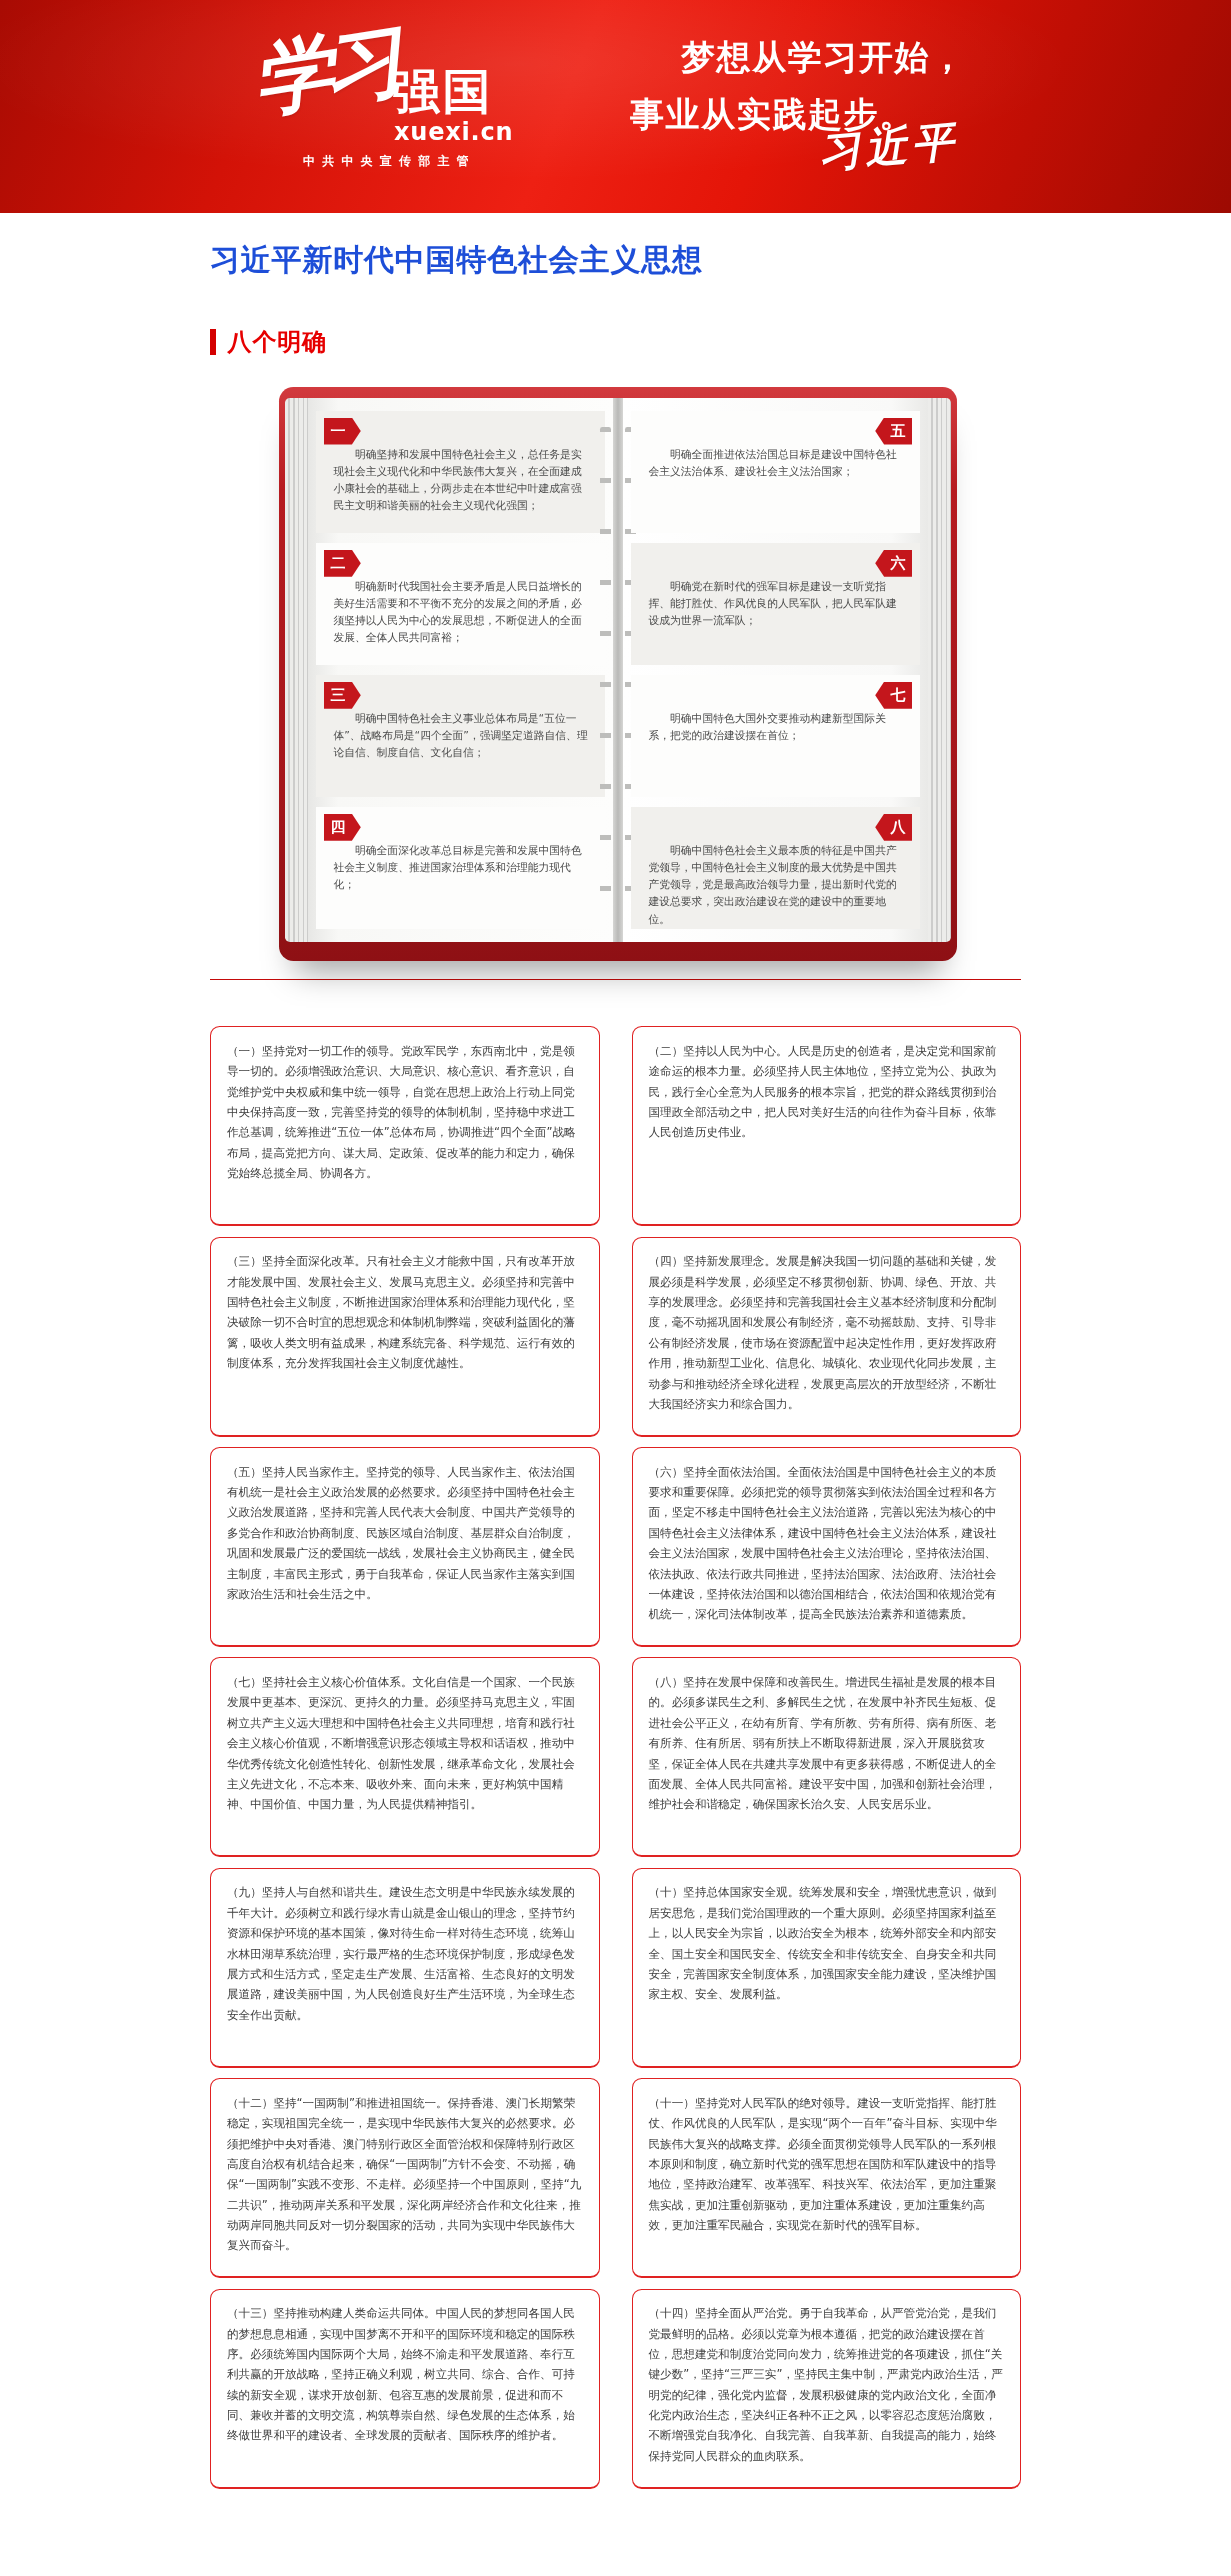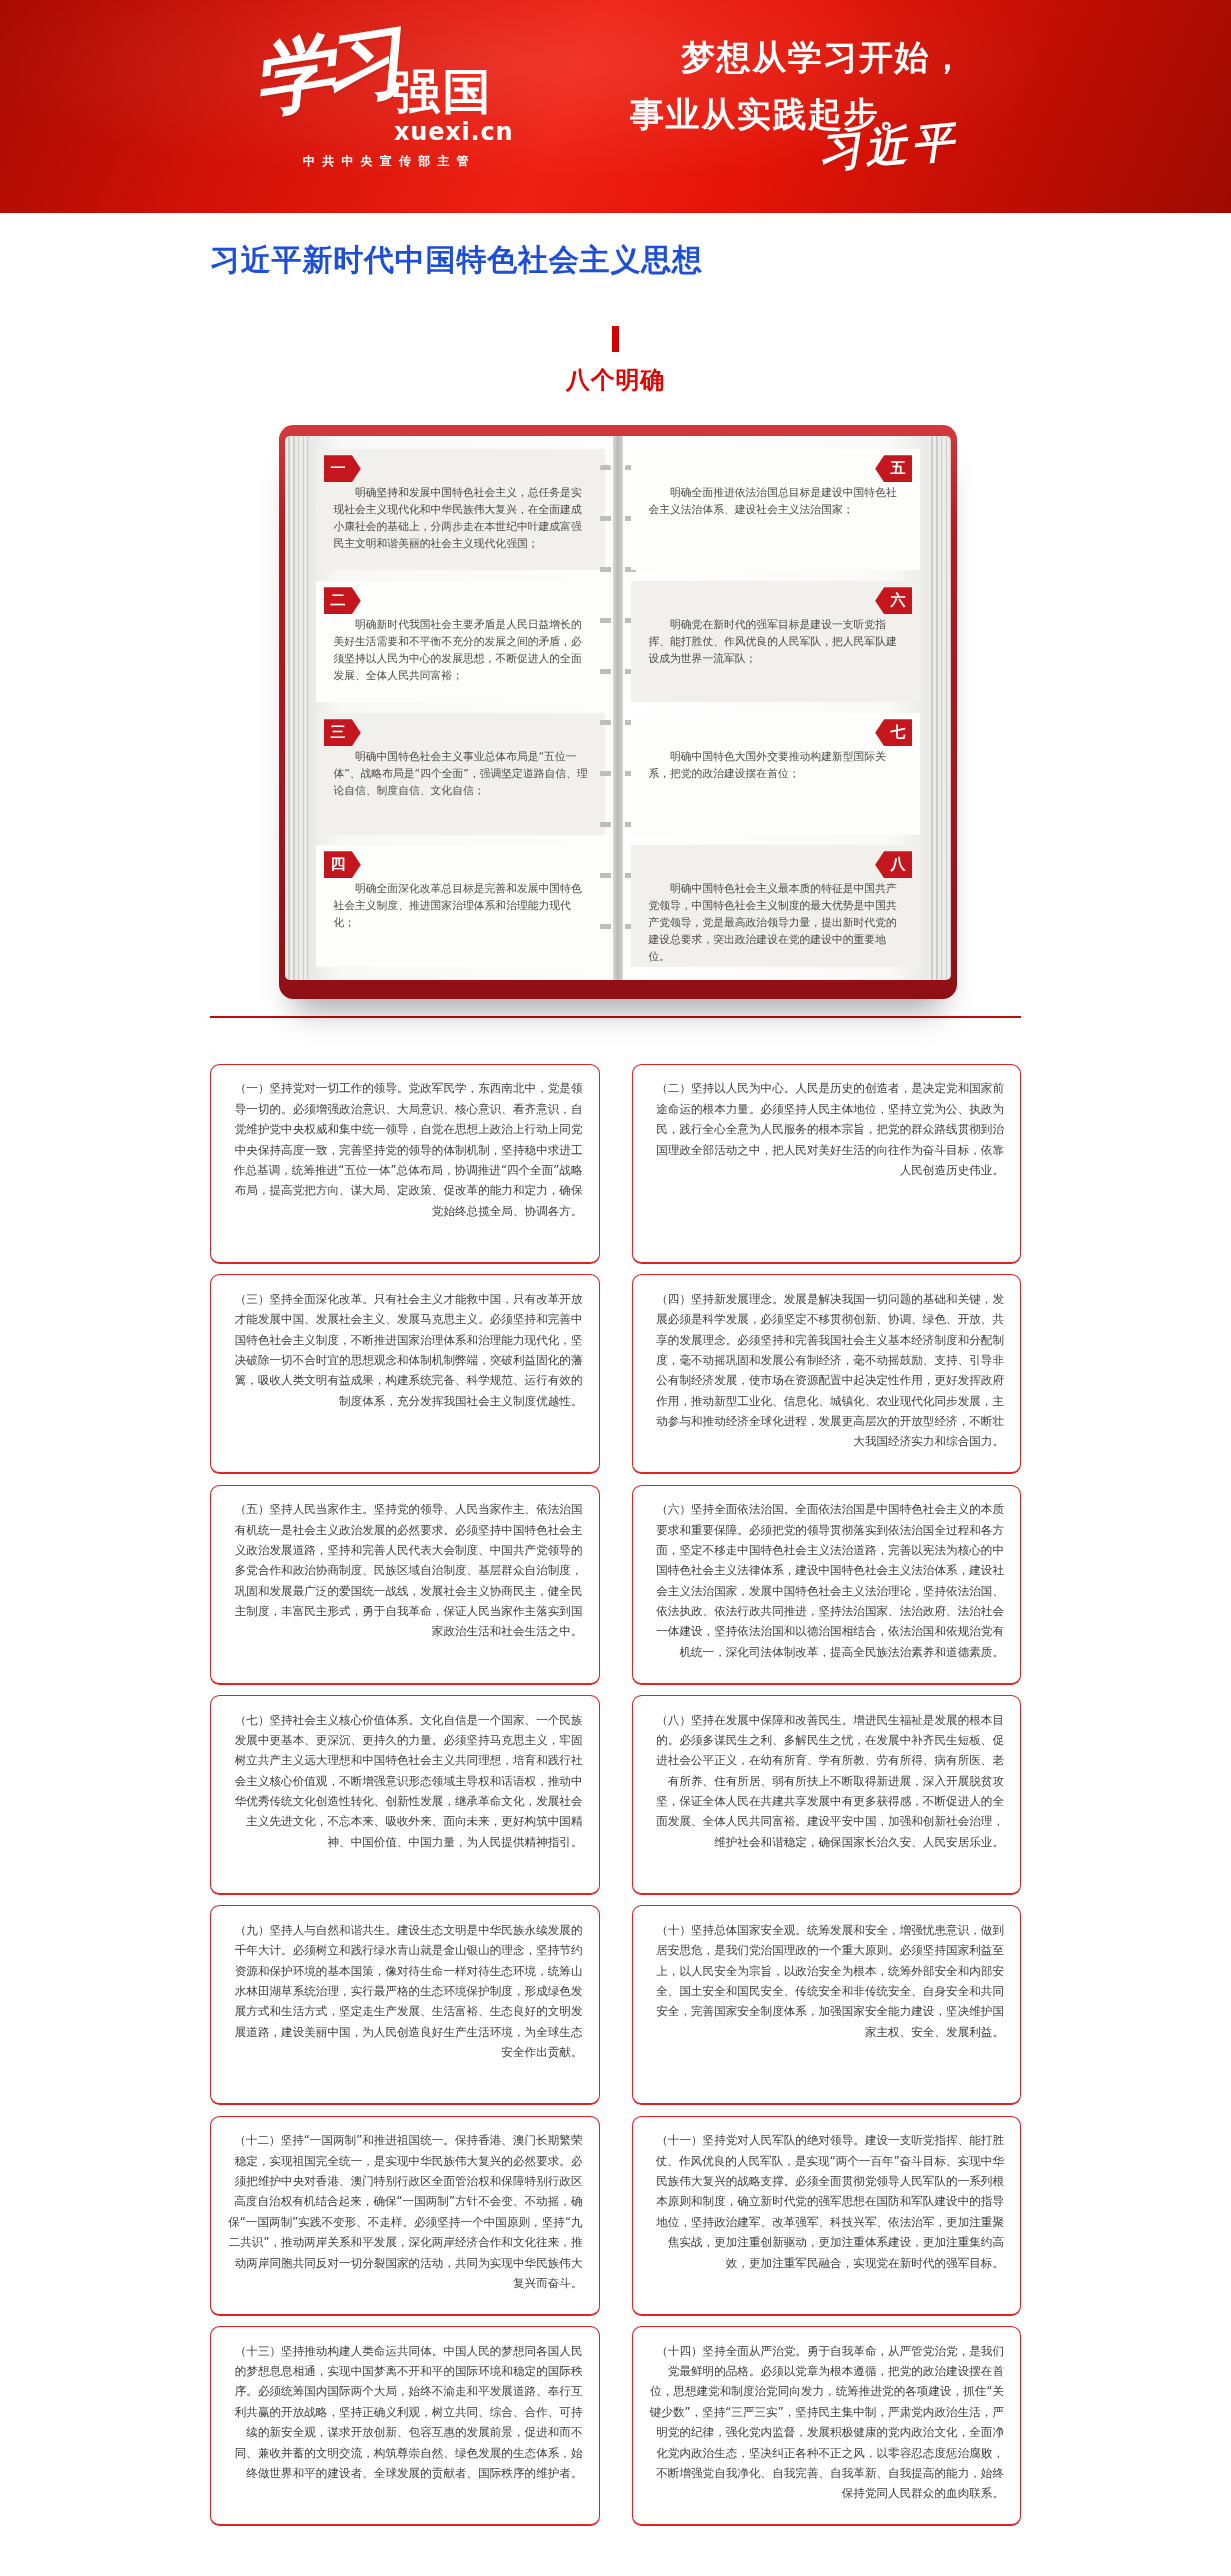--- a/index.html
+++ b/index.html
@@ -62,21 +62,21 @@
     text-shadow: 0 0.8px 1.6px rgba(0,0,0,0.15);
   }
 
   
   .content { width: 811px; margin: 0 auto; padding-top: 27px; }
 
   .page-title {
     color: #1d4ed8; font-size: 30px; font-weight: 900; letter-spacing: 0.8px;
   }
   .section-head {
-    display: flex; align-items: center; gap: 11.2px; margin-top: 45px; flex-direction: column;
+    display: flex; align-items: center; gap: 11.2px; margin-top: 45px;
   }
   .section-bar { width: 6.4px; height: 26.4px; background: #d40000; }
   .section-title { color: #e60000; font-size: 24px; font-weight: 900; letter-spacing: 0.8px; }
   .section-divider {
     height: 1.6px; background: #c40a0a; margin-top: 17.6px; width: 100%;
   }
 
   
   .book {
     position: relative;
@@ -145,21 +145,21 @@
     clip-path: polygon(24% 0, 100% 0, 100% 100%, 24% 100%, 0 50%);
     padding-left: 8.8px;
   }
 
   
   .grid14 {
     margin-top: 46px;
     display: grid;
     grid-template-columns: 1fr 1fr;
     grid-auto-rows: 200px;
-    column-gap: 32px; row-gap: 10.4px; text-align: right;
+    column-gap: 32px; row-gap: 10.4px;
   }
   .hold-box {
     border: 1.6px solid #e02222;
     border-bottom-width: 2.4px;
     border-radius: 9.6px;
     padding: 13.6px 16px;
     font-size: 11.6px; line-height: 1.76; color: #3d3d3d;
     overflow: hidden;
     background: #ffffff;
   }

